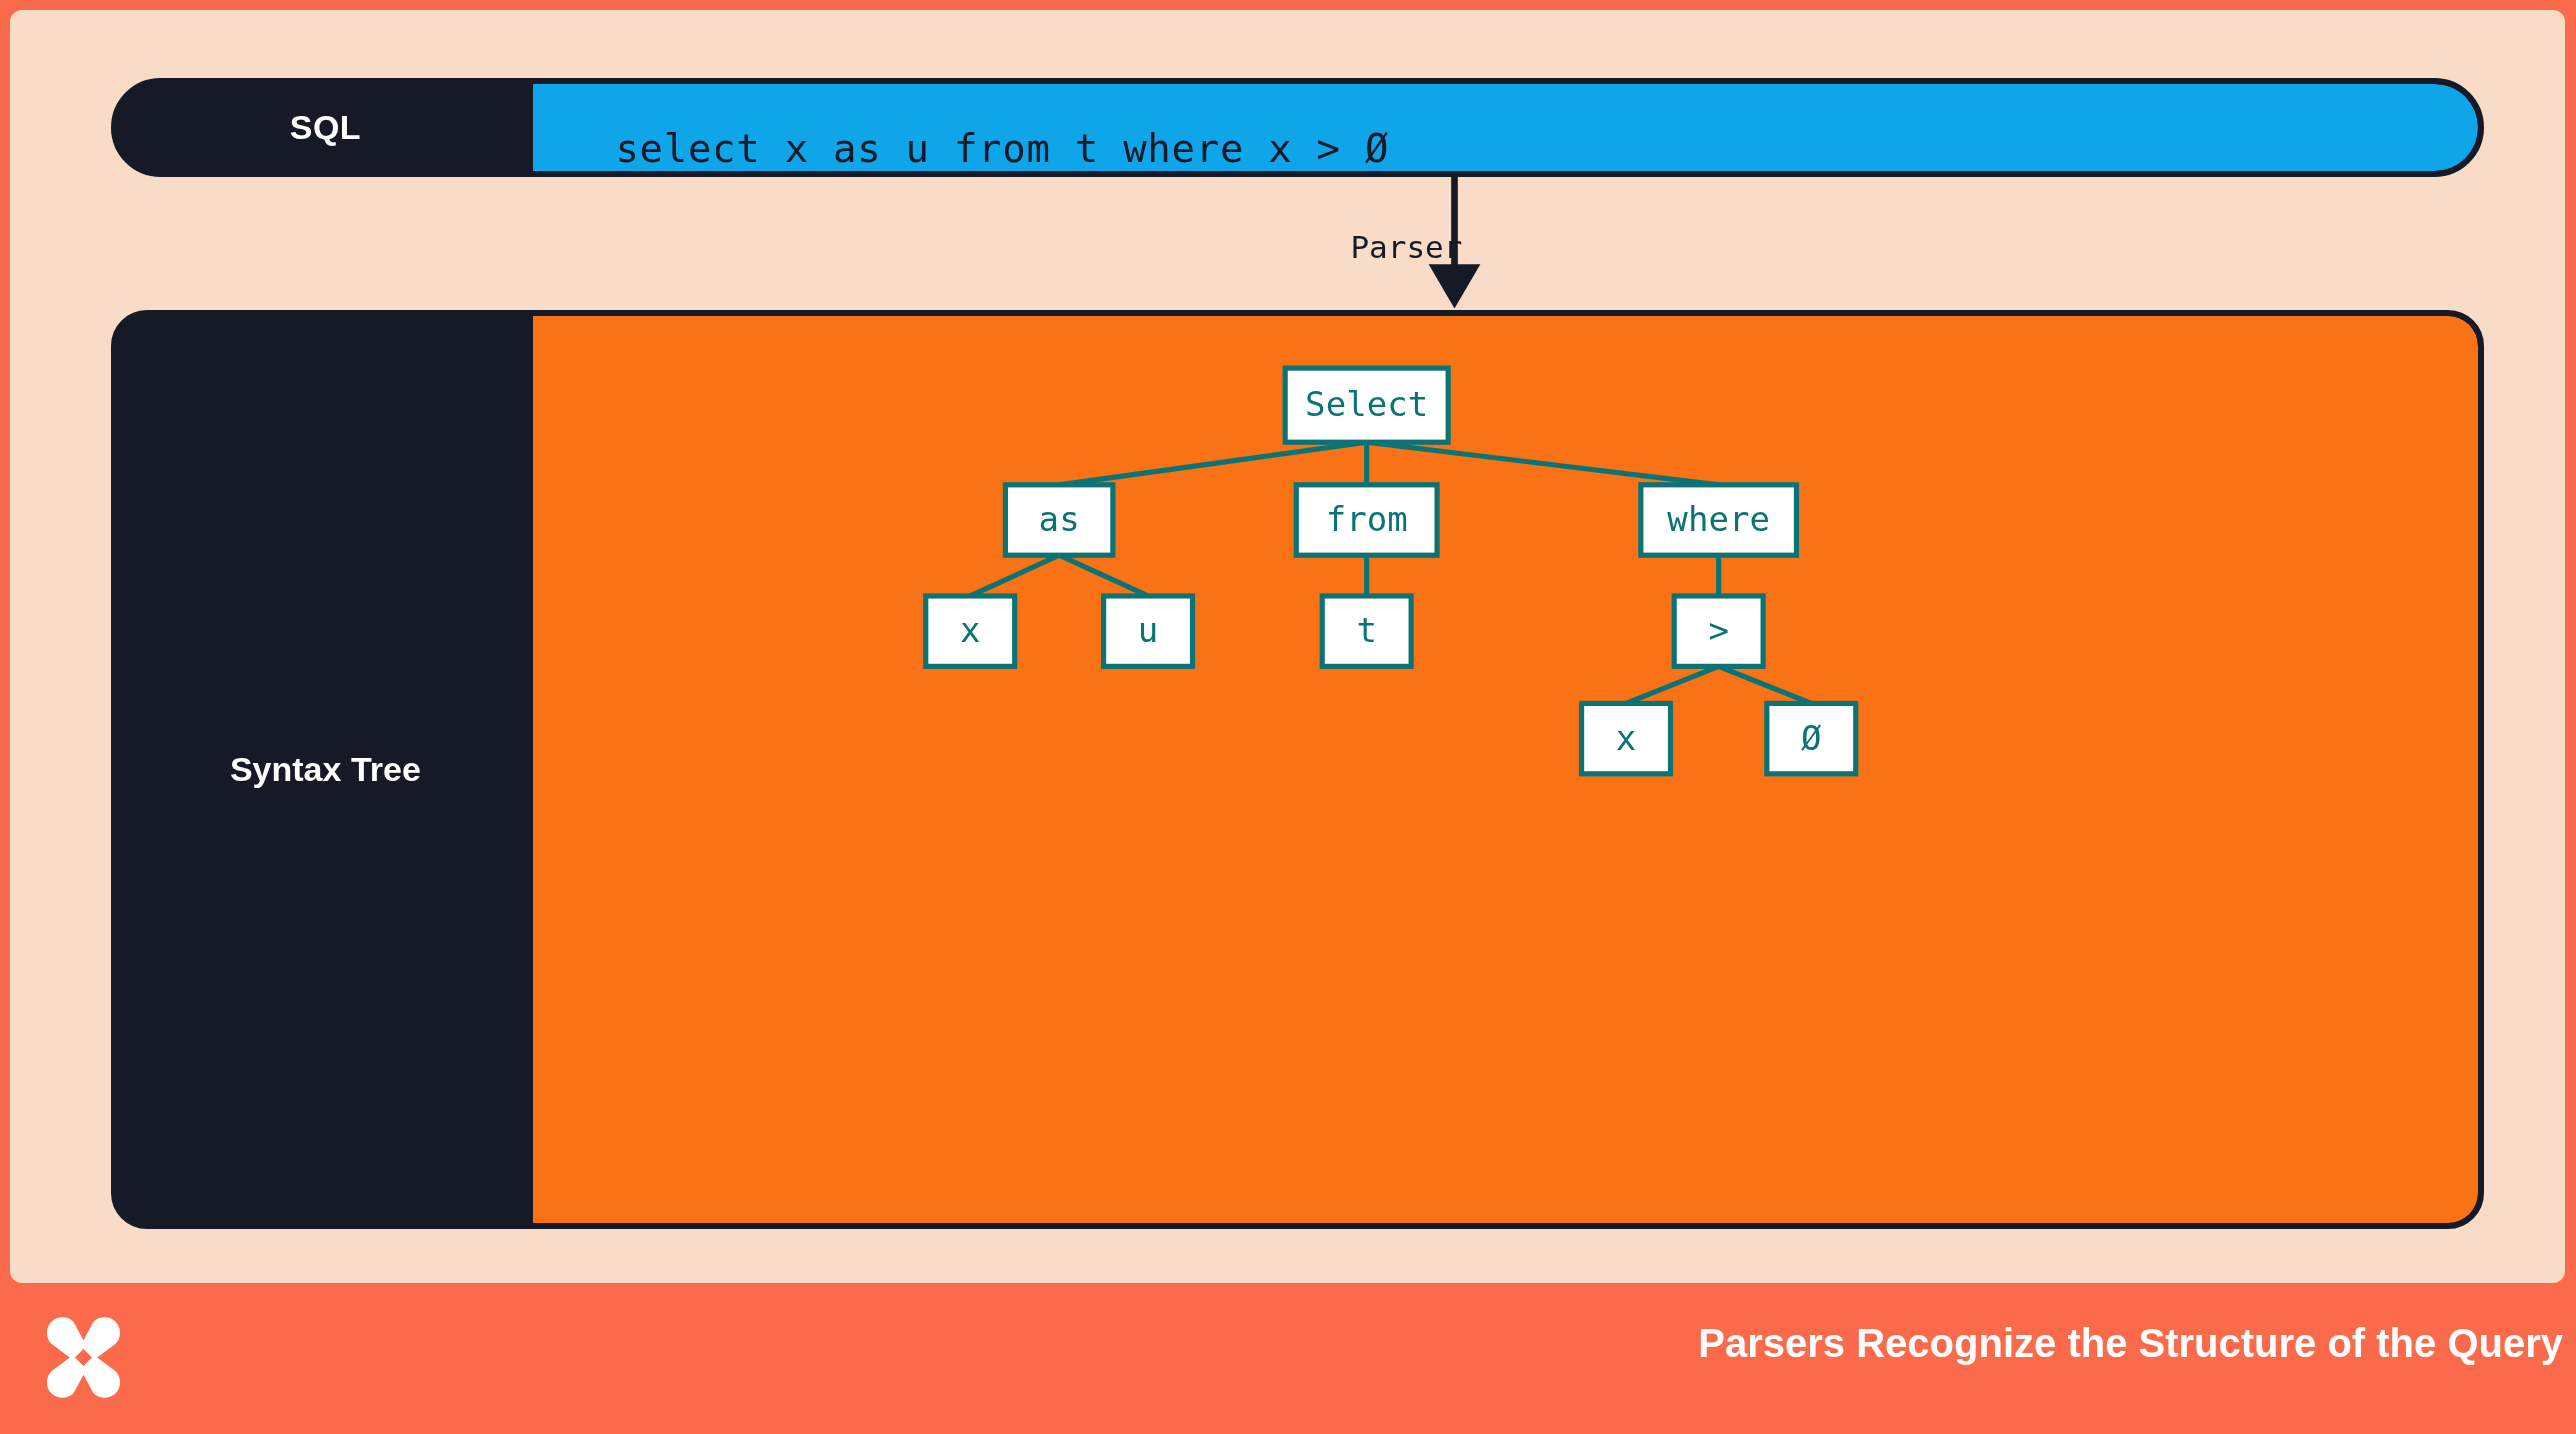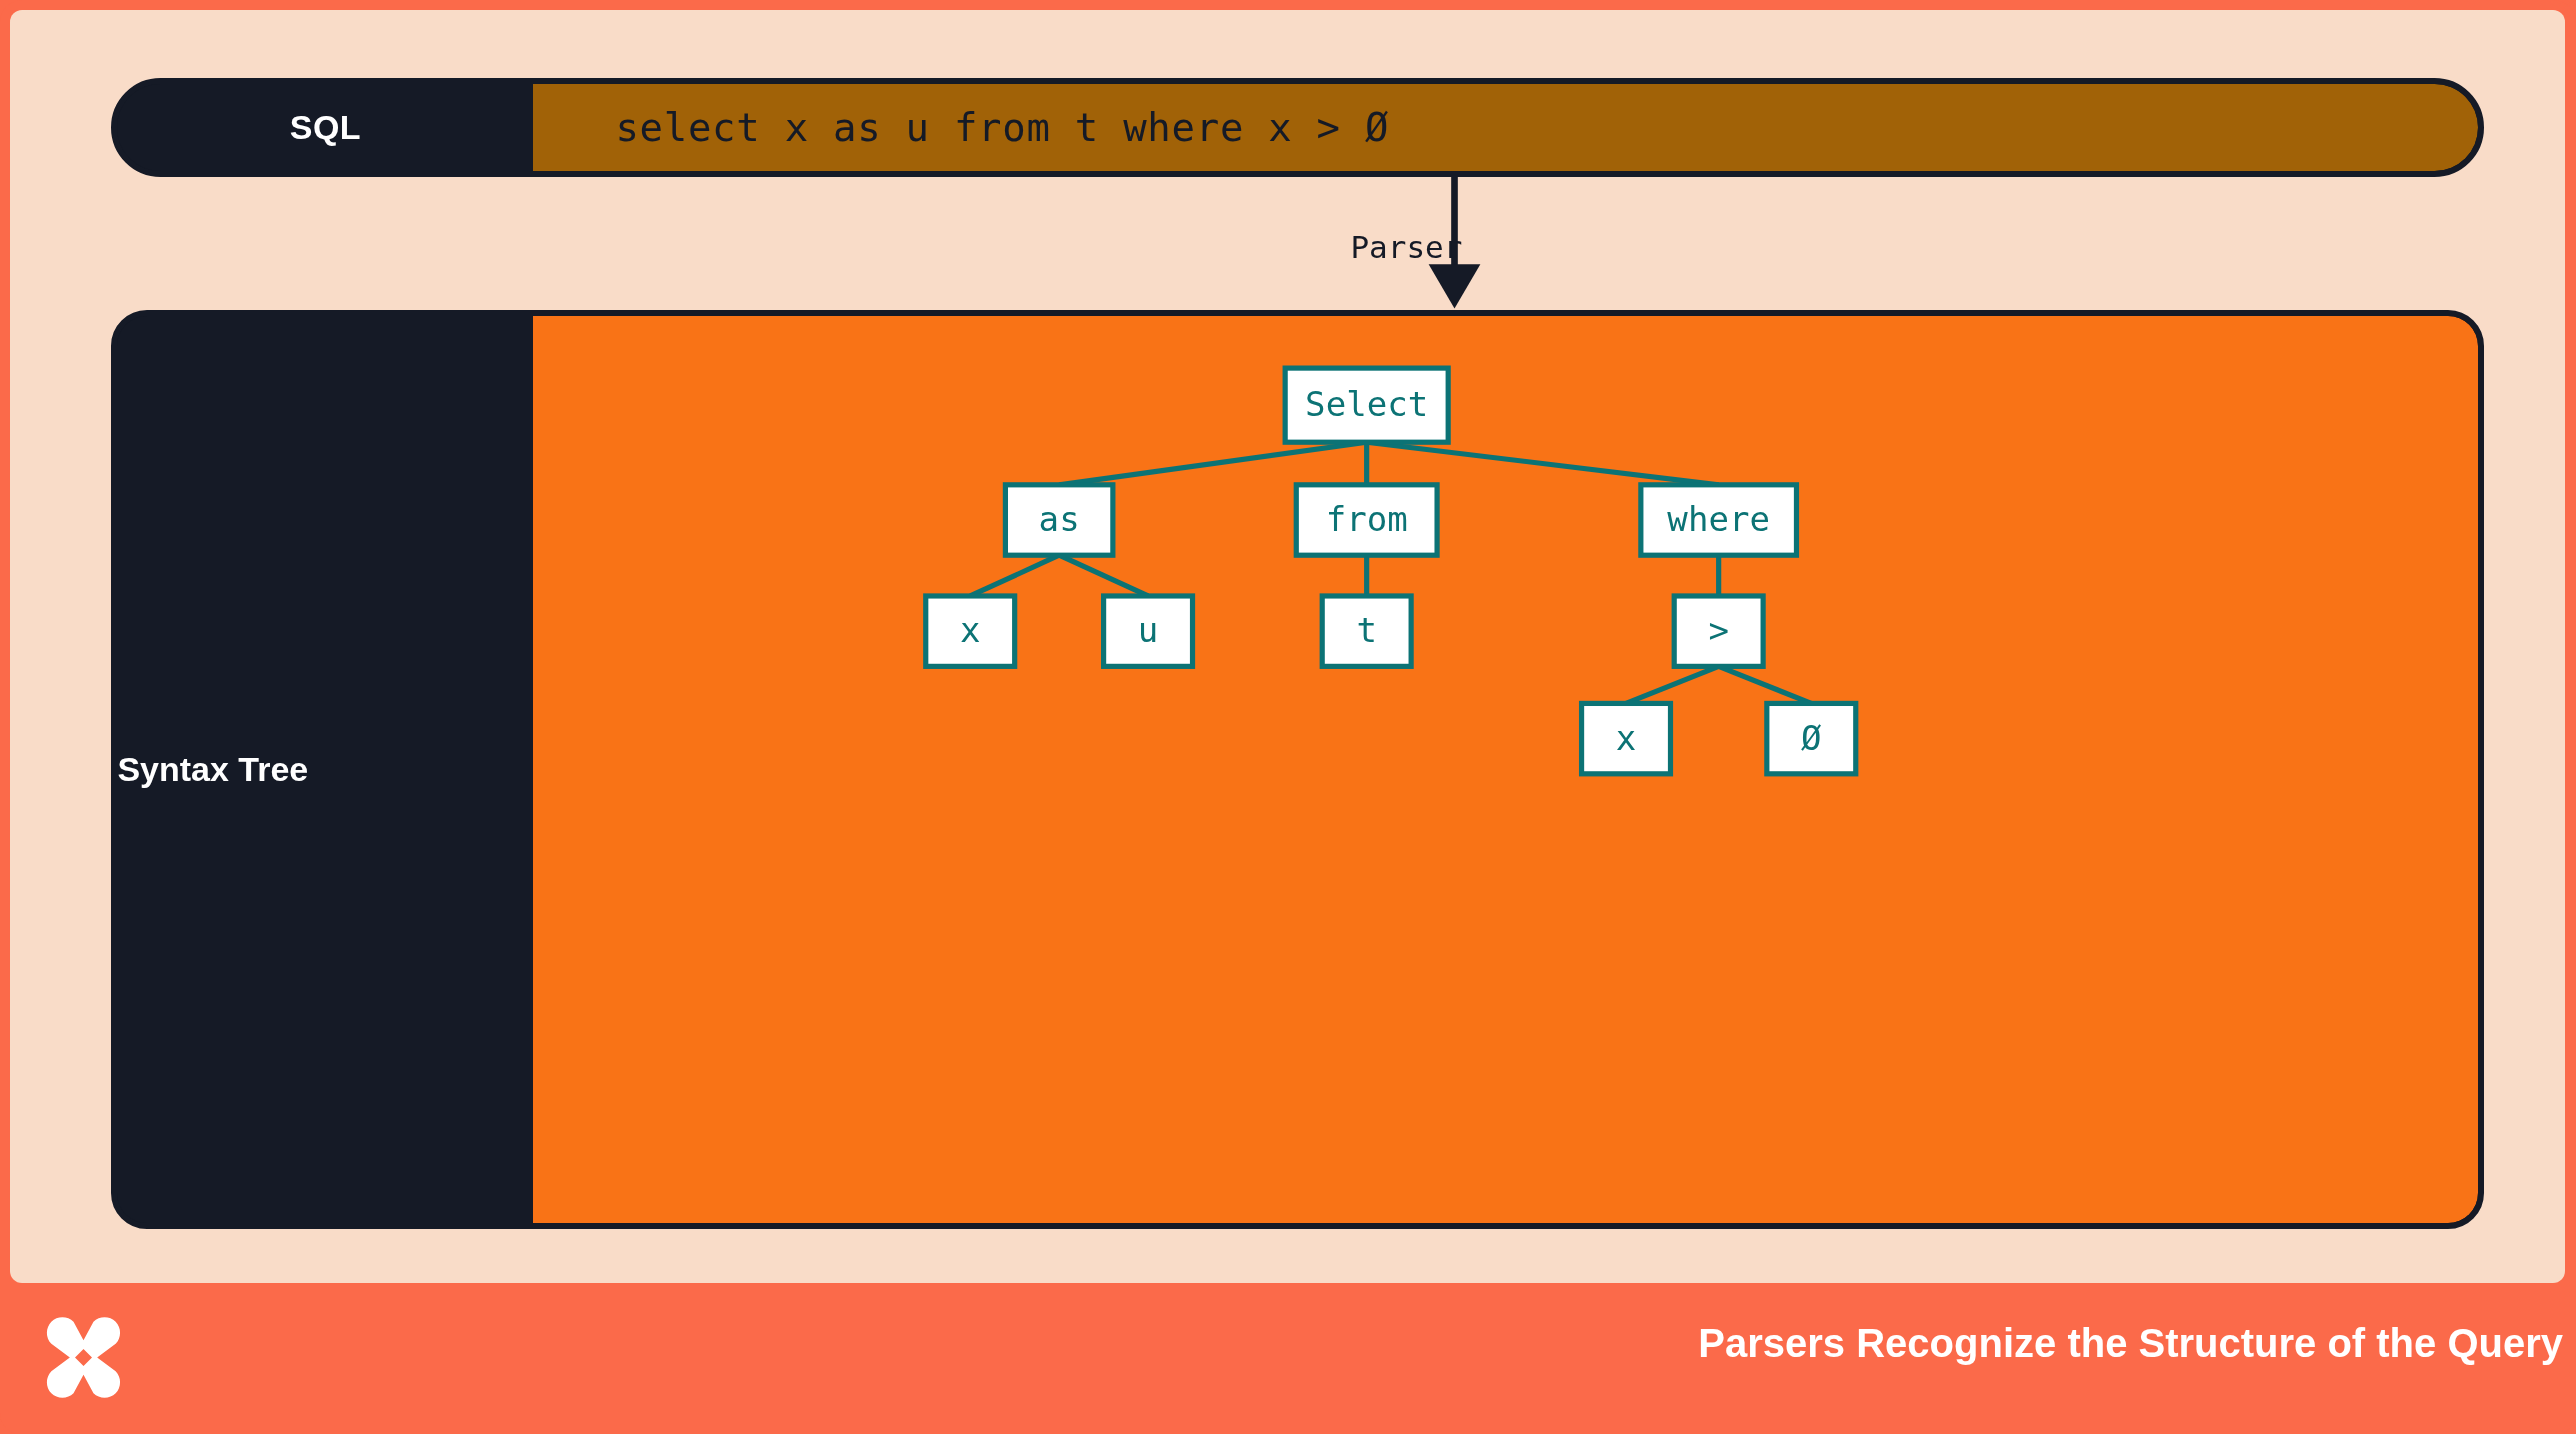--- a/index.html
+++ b/index.html
@@ -61,23 +61,23 @@
   }
   #sql-label-cell .lbl {
     color: #FFFFFF;
     font-family: "Liberation Sans", sans-serif;
     font-weight: bold;
     font-size: 34px;
     letter-spacing: 0.4px;
   }
   #sql-value-cell {
     flex: 1 1 auto;
-    background: #a16207;
-    display: flex;
-    align-items: center;
+    background: #0ea5e9;
+    display: flex;
+    align-items: flex-end;
     border-top-right-radius: 43px;
     border-bottom-right-radius: 43px;
   }
   #sql-value-cell .val {
     color: #151A26;
     font-family: "DejaVu Sans Mono", "Liberation Mono", monospace;
     font-size: 39px;
     padding-left: 82px;
     letter-spacing: 0.7px;
     white-space: pre;
@@ -117,20 +117,21 @@
     display: flex;
     align-items: stretch;
     overflow: hidden;
   }
   #tree-label-cell {
     width: 416px;
     flex: 0 0 416px;
     background: #151A26;
     display: flex;
     align-items: center;
+    justify-content: center;
   }
   #tree-label-cell .lbl {
     color: #FFFFFF;
     font-family: "Liberation Sans", sans-serif;
     font-weight: bold;
     font-size: 34px;
   }
   #tree-canvas-cell {
     flex: 1 1 auto;
     background: #f97316;

